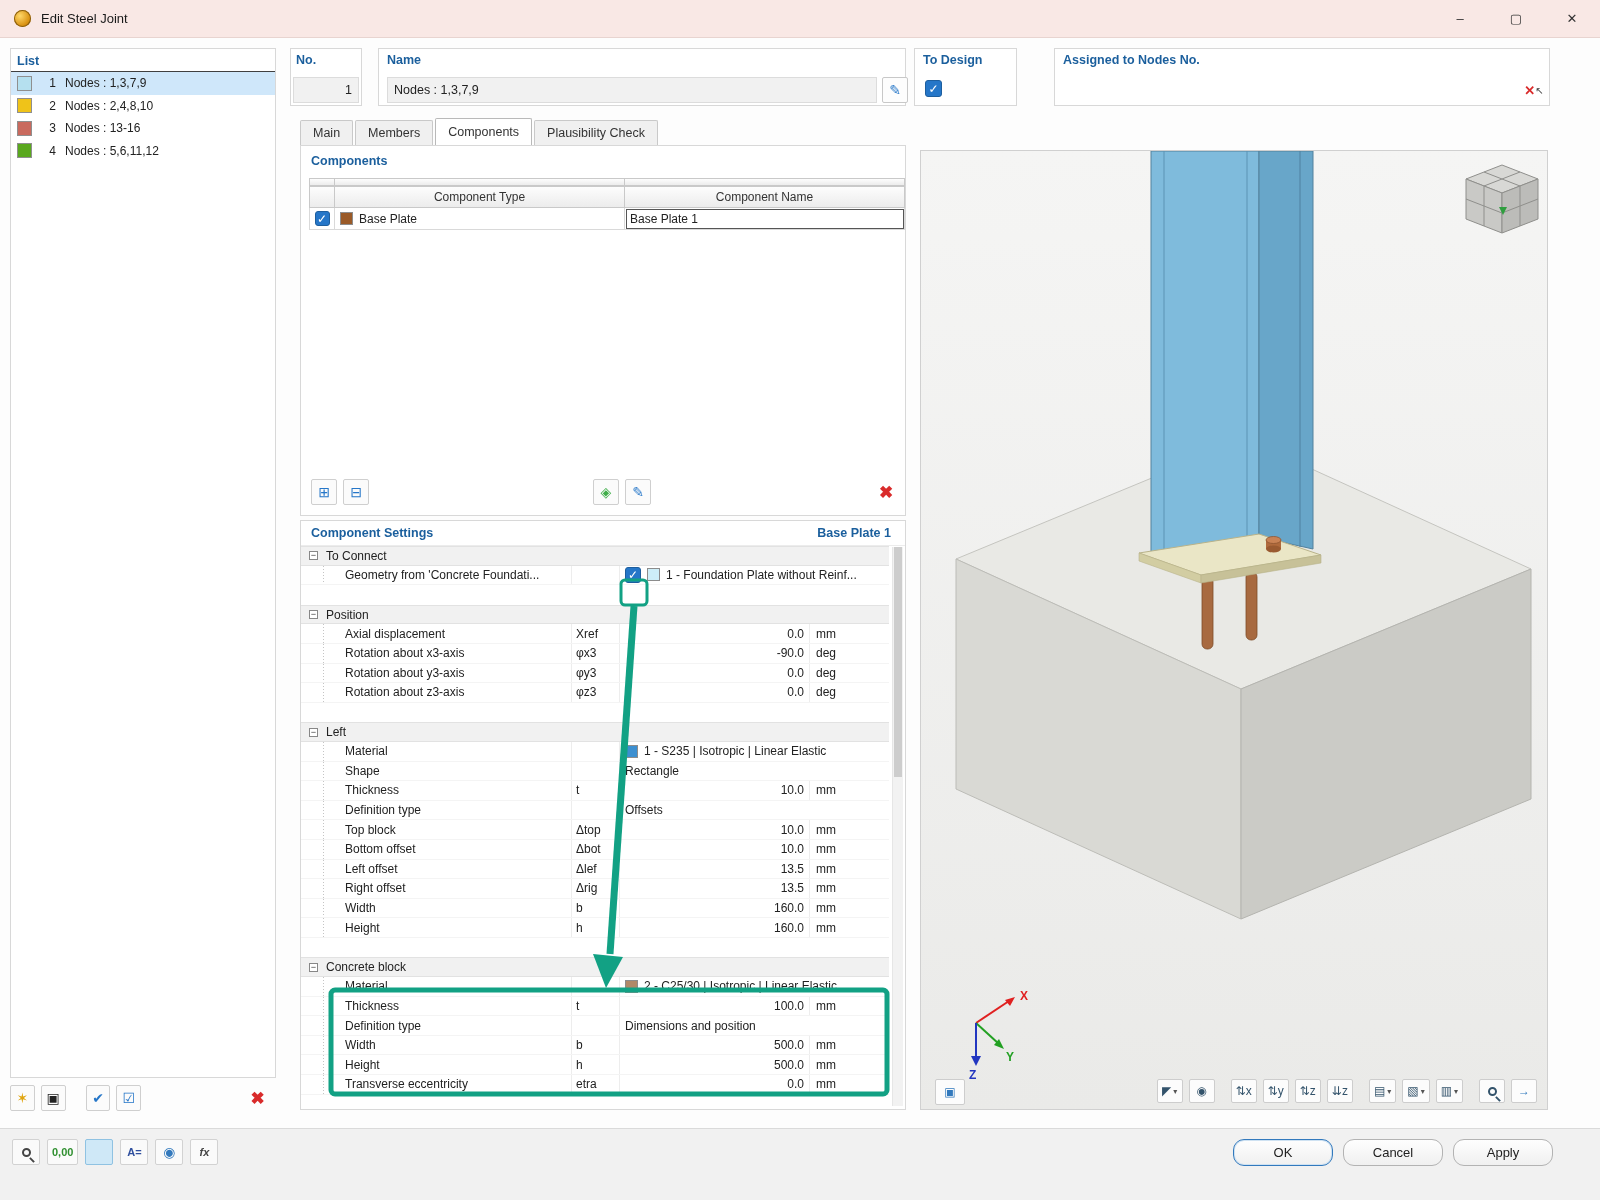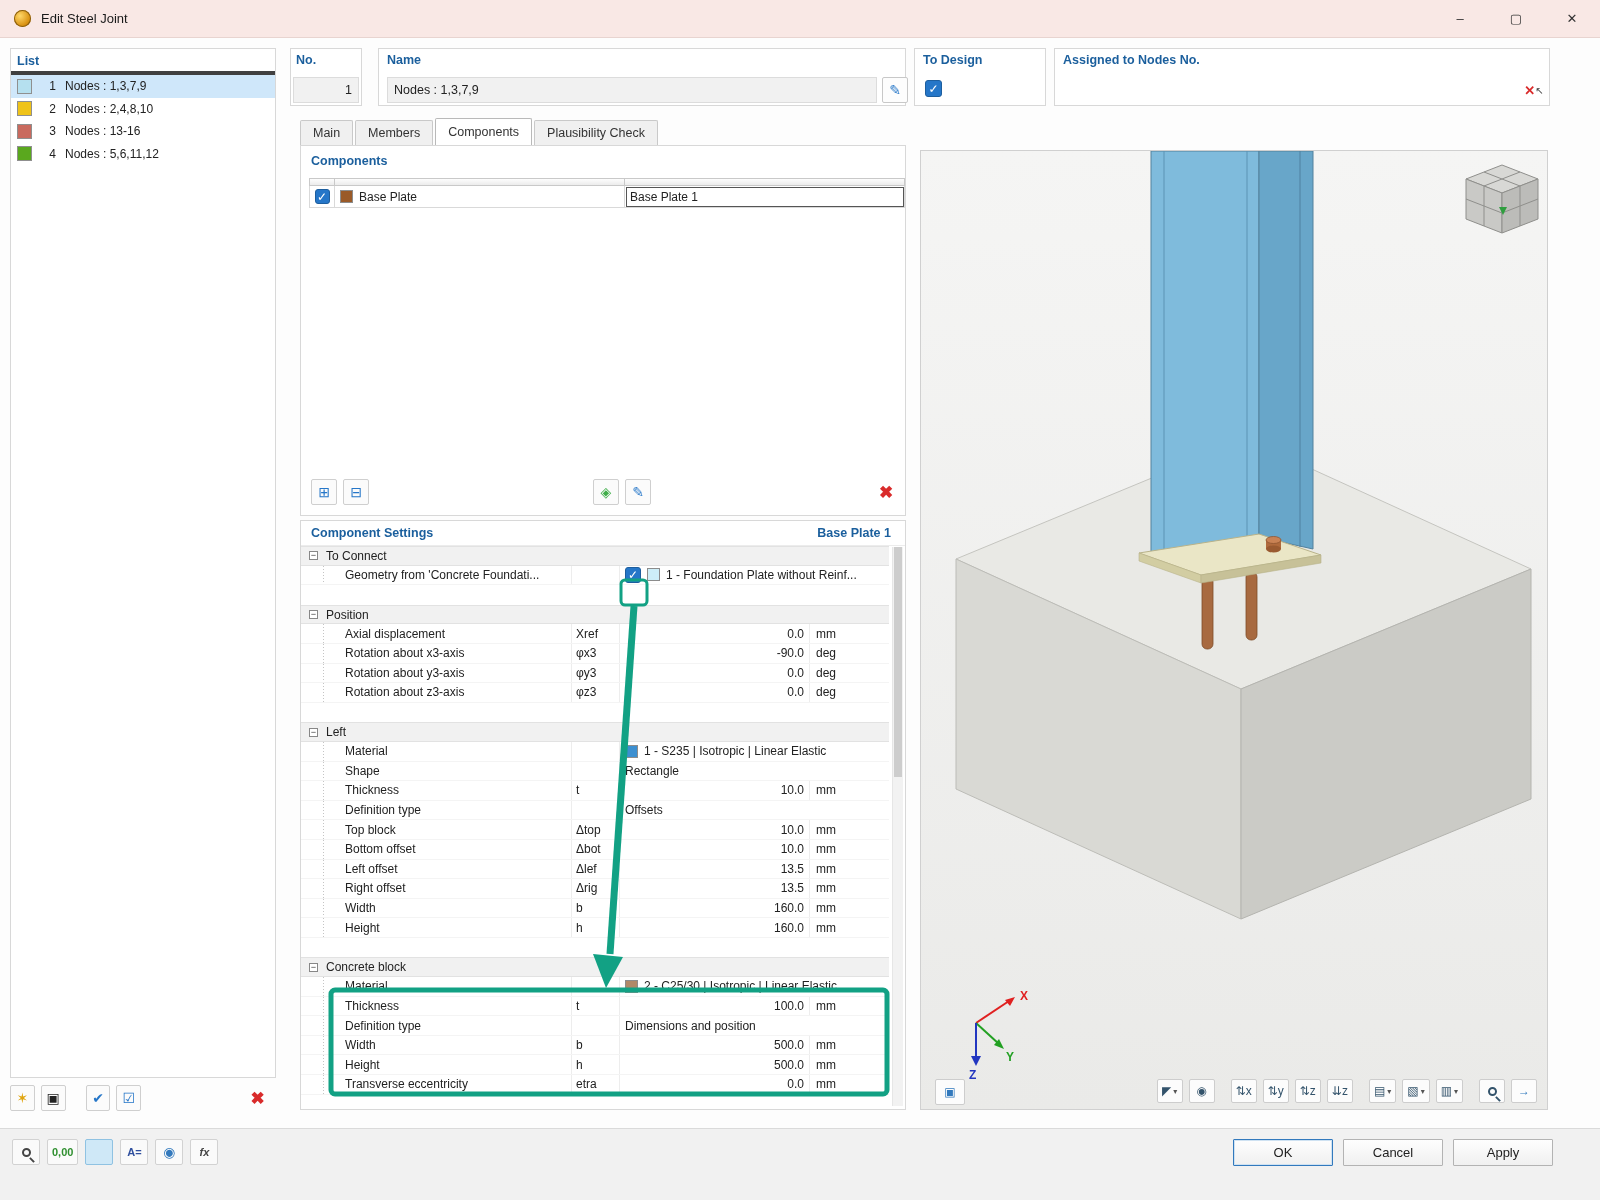--- a/index.html
+++ b/index.html
@@ -12,40 +12,40 @@
 #title-text{margin-left:10px;font-size:13px;color:#1a1a1a}
 #win-controls{margin-left:auto;display:flex;height:100%}
 .win-btn{width:56px;height:100%;display:flex;align-items:center;justify-content:center;font-size:13px;color:#333}
 
 
 .card{position:absolute;background:#fff;border:1px solid #d8d8d8}
 .blue-label{color:#1b5f9d;font-weight:bold;font-size:12.5px}
 
 
 #list-panel{left:10px;top:48px;width:266px;height:1030px}
-#list-panel .hdr{padding:5px 6px 3px 6px;border-bottom:4px solid #404040}
+#list-panel .hdr{padding:5px 6px 3px 6px;border-bottom:1px solid #404040}
 .list-item{display:flex;align-items:center;height:22.5px;padding-left:6px;cursor:default}
 .list-item.selected{background:#cfe7fa}
 .list-swatch{width:15px;height:15px;border:1px solid #8f8f8f;flex:none}
 .list-no{width:16px;text-align:right;margin-left:8px}
 .list-name{margin-left:9px;white-space:nowrap}
 
 
 #list-toolbar{position:absolute;left:10px;top:1084px;width:266px;height:28px;display:flex;align-items:center}
 .tool-btn{width:26px;height:26px;border:1px solid #cfcfcf;background:#fbfbfb;border-radius:2px;display:flex;align-items:center;justify-content:center;font-size:14px;margin-right:6px}
 .tool-btn.noborder{border-color:transparent;background:transparent}
 .red{color:#d92b2b;font-weight:bold}
 .gold{color:#e0a50f}
 .blue{color:#2576c8}
 .green{color:#3fae49}
 
 
 #no-card{left:290px;top:48px;width:72px;height:58px}
 #name-card{left:378px;top:48px;width:528px;height:58px}
-#todesign-card{left:914px;top:48px;width:132px;height:58px}
+#todesign-card{left:914px;top:48px;width:103px;height:58px}
 #assigned-card{left:1054px;top:48px;width:496px;height:58px}
 .fcard-label{position:absolute;left:8px;top:4px}
 .finput{position:absolute;height:26px;background:#f1f1f1;border:1px solid #dcdcdc;display:flex;align-items:center;padding:0 6px;font-size:12.5px}
 .sq-btn{position:absolute;width:26px;height:26px;border:1px solid #c8c8c8;background:#fdfdfd;border-radius:2px;display:flex;align-items:center;justify-content:center;font-size:14px}
 .cbx{width:17px;height:17px;background:#2576c8;border:1px solid #1d5e9e;border-radius:3px;color:#fff;display:flex;align-items:center;justify-content:center;font-size:12px;flex:none}
 
 
 #tabs{position:absolute;left:300px;top:118px;height:27px;display:flex;align-items:flex-end}
 .tab{height:25px;padding:0 12px;display:flex;align-items:center;background:#f0f0f0;border:1px solid #c9c9c9;border-bottom:none;margin-right:2px;font-size:12.5px;color:#333;border-radius:2px 2px 0 0}
 .tab.active{height:27px;background:#fff;border-color:#b9b9b9;position:relative;z-index:2}
@@ -97,21 +97,21 @@
 .vbtn .caret{font-size:8px;margin-left:2px;color:#555}
 .gap-l{margin-left:16px !important}
 .mag{width:9px;height:9px;border:2px solid currentColor;border-radius:50%;position:relative;display:inline-block}
 .mag::after{content:"";position:absolute;width:2px;height:6px;background:currentColor;left:7px;top:7px;transform:rotate(-45deg)}
 
 
 #footer{position:absolute;left:0;top:1128px;width:1600px;height:72px;background:#f1f1f1;border-top:1px solid #dadada}
 #statusbar{position:absolute;left:12px;top:10px;display:flex;align-items:center}
 .sbtn{height:26px;min-width:28px;padding:0 4px;border:1px solid #d2d2d2;background:#fafafa;border-radius:2px;display:flex;align-items:center;justify-content:center;font-size:11px;margin-right:7px;color:#333}
 .sbtn.active-blue{background:#cfe8f7;border-color:#8fc2e2}
-.btn{position:absolute;top:10px;width:100px;height:27px;border:1px solid #b3b3b3;background:linear-gradient(#fefefe,#f0f0f0);border-radius:1px;display:flex;align-items:center;justify-content:center;font-size:13px;color:#222}
+.btn{position:absolute;top:10px;width:100px;height:27px;border:1px solid #b3b3b3;background:linear-gradient(#fefefe,#f0f0f0);border-radius:11px;display:flex;align-items:center;justify-content:center;font-size:13px;color:#222}
 .btn.primary{border:1px solid #3279bd;box-shadow:0 0 0 1px #cfe2f2 inset}
 #ok-btn{left:1233px}#cancel-btn{left:1343px}#apply-btn{left:1453px}
 
 
 #annotation{position:absolute;left:0;top:0;width:1600px;height:1200px;pointer-events:none;z-index:60}
 
 .num{font-variant-numeric:tabular-nums}
 </style>
 </head>
 <body>
@@ -194,20 +194,25 @@
 </div>
 
 <div id="components-card" class="card">
   <div class="hdr blue-label">Components</div>
 
   <div id="comp-table">
     <div class="ct-filler">
       <span class="ct-cell ct-c0"></span>
         <span class="ct-cell ct-c1"></span>
         <span class="ct-cell ct-c2"></span>
+    </div>
+    <div class="ct-hrow">
+      <span class="ct-cell ct-c0"></span>
+      <span class="ct-cell ct-c1">Component Type</span>
+      <span class="ct-cell ct-c2">Component Name</span>
     </div>
     <div class="ct-drow">
       <span class="ct-d ct-c0">
           <span class="cbx" style="width:15px;height:15px">
             <span>✓</span>
           </span>
         </span>
       <span class="ct-d ct-c1">
         <span class="type-swatch" style="background: rgb(154, 90, 40);"></span>
         <span>Base Plate</span>

